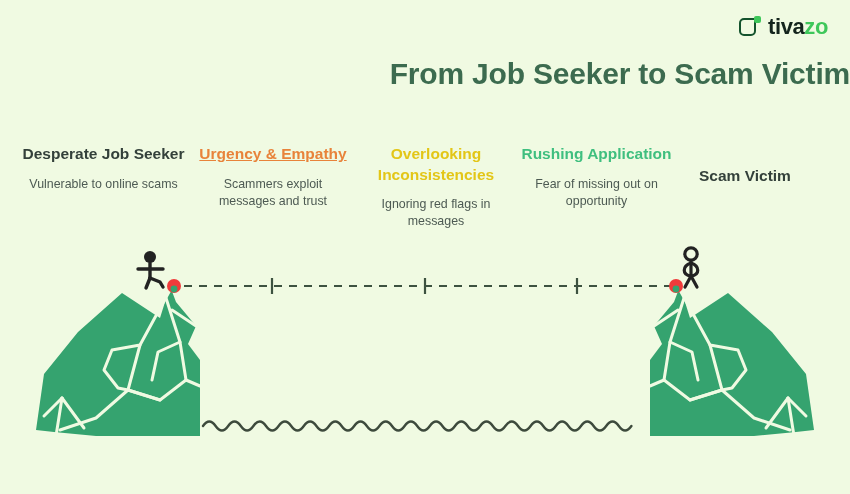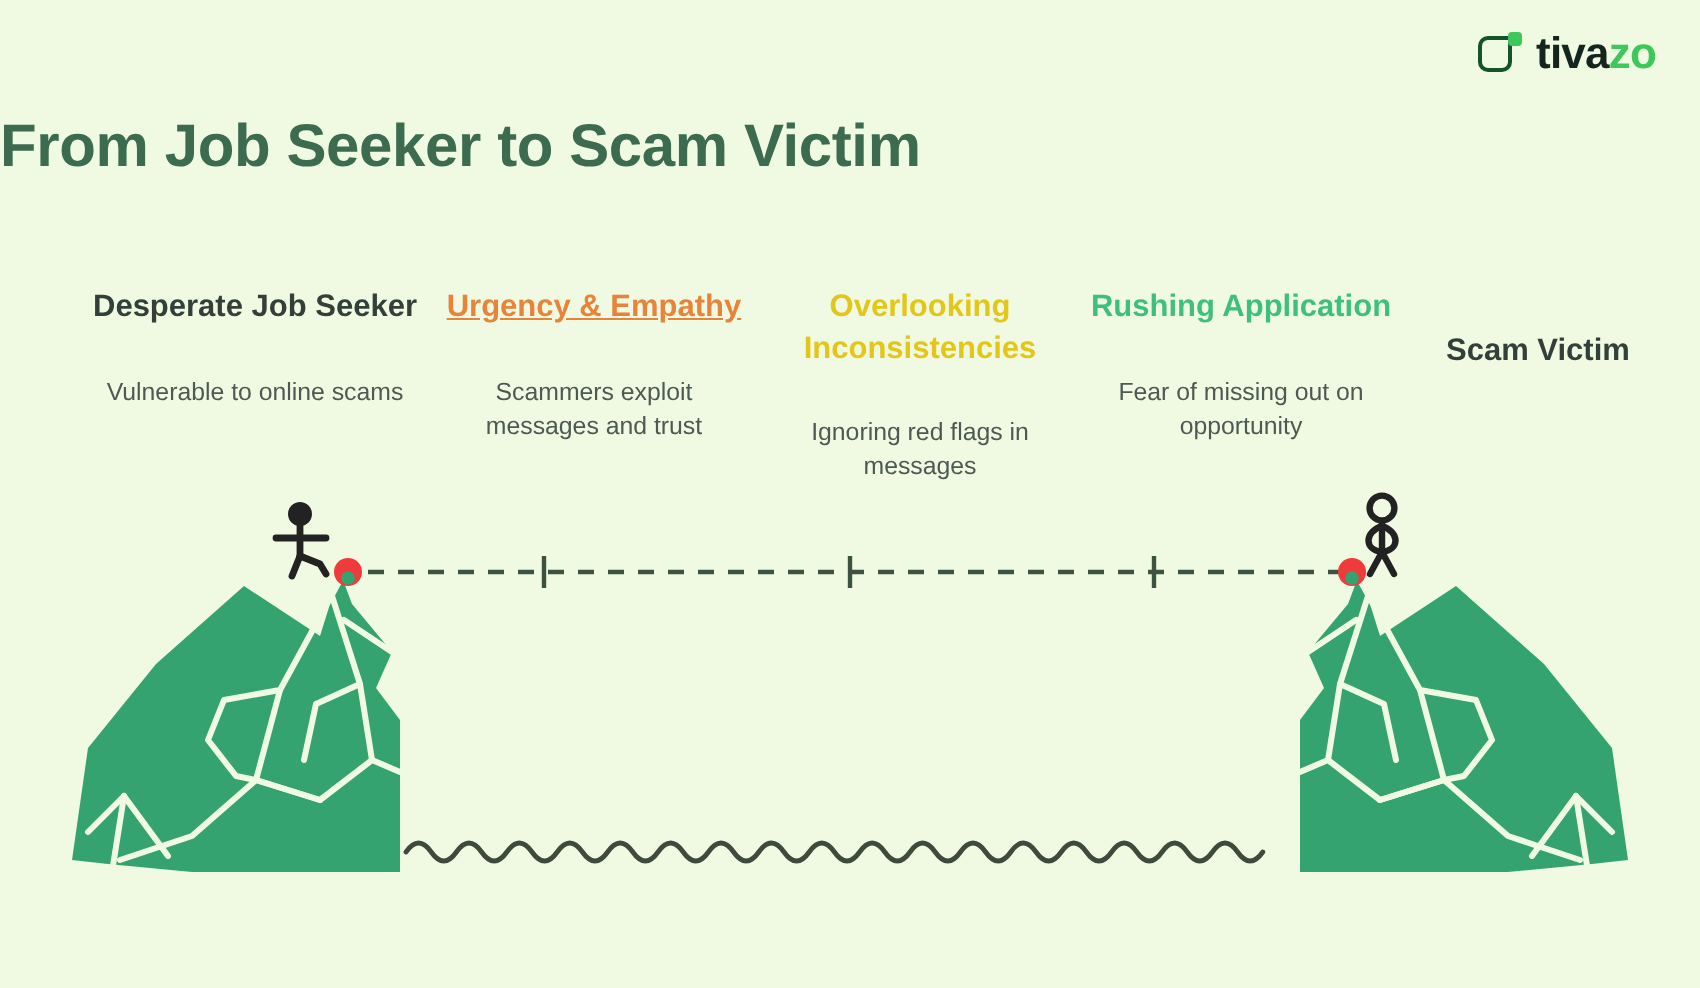--- a/index.html
+++ b/index.html
@@ -34,38 +34,38 @@
   #logo .wordmark {
     font-size:22px; font-weight:bold; letter-spacing:-0.4px;
     line-height:1;
   }
   #logo .wm-a { color:#14251d; }
   #logo .wm-b { color:#3ec75a; }
 
   
   #title {
     position:absolute; top:57px; left:0; width:850px;
-    text-align:left;
+    text-align:right;
     font-size:30px; font-weight:bold;
     color:#3c6b4f;
     letter-spacing:-0.2px;
   }
 
   
   #stages {
-    position:absolute; top:144px; left:40px;
+    position:absolute; top:144px; left:16px;
     width:794px; height:105px;
   }
   .stage { position:absolute; top:0; }
   .stage .stage-title {
     font-size:15.5px; font-weight:bold; line-height:1.33;
   }
   .stage .stage-desc {
     font-size:12.4px; color:#4d5a53; line-height:1.38;
-    margin-top:23px;
+    margin-top:11px;
   }
   .stage.col0 { left:0;   width:175px; text-align:center; }
   .stage.col1 { left:182px; width:150px; text-align:center; }
   .stage.col2 { left:340px; width:160px; text-align:center; }
   .stage.col3 { left:503px; width:155px; text-align:center; }
   .stage.col4 { left:662px; width:160px; text-align:left; padding-top:22px; }
   .stage.col4 .stage-desc { margin-top:12px; }
 
   
   #scene {

